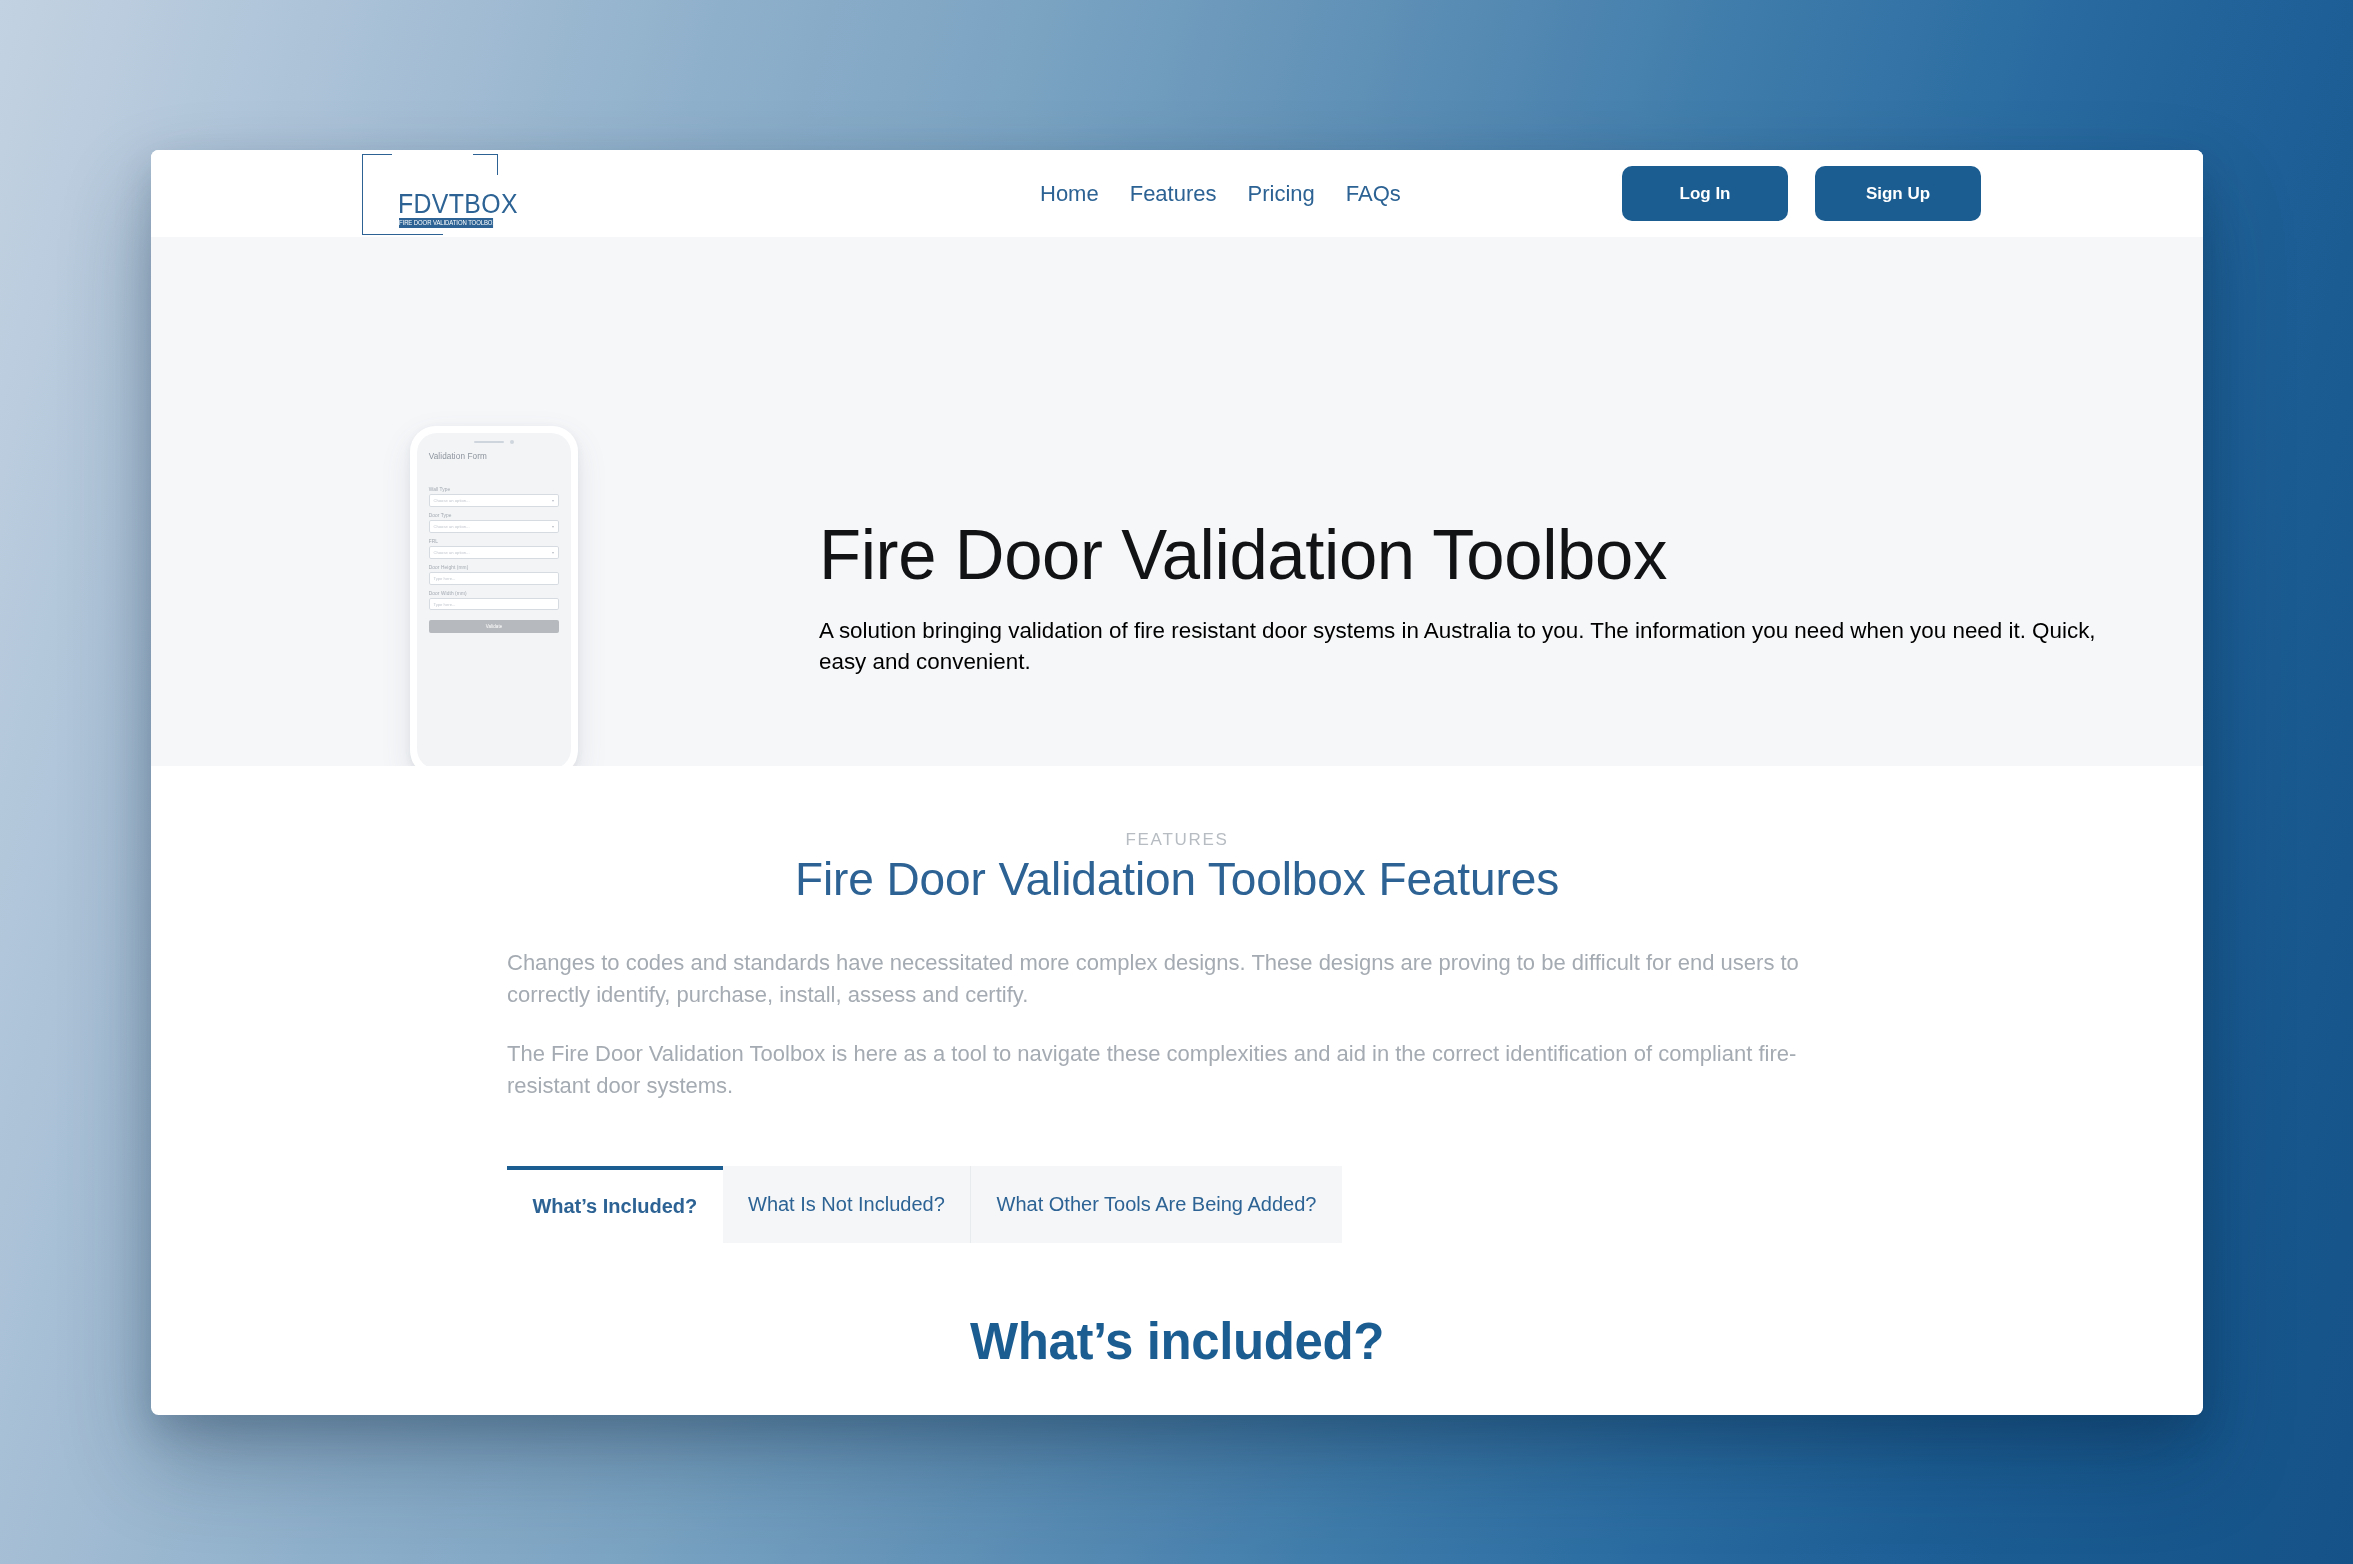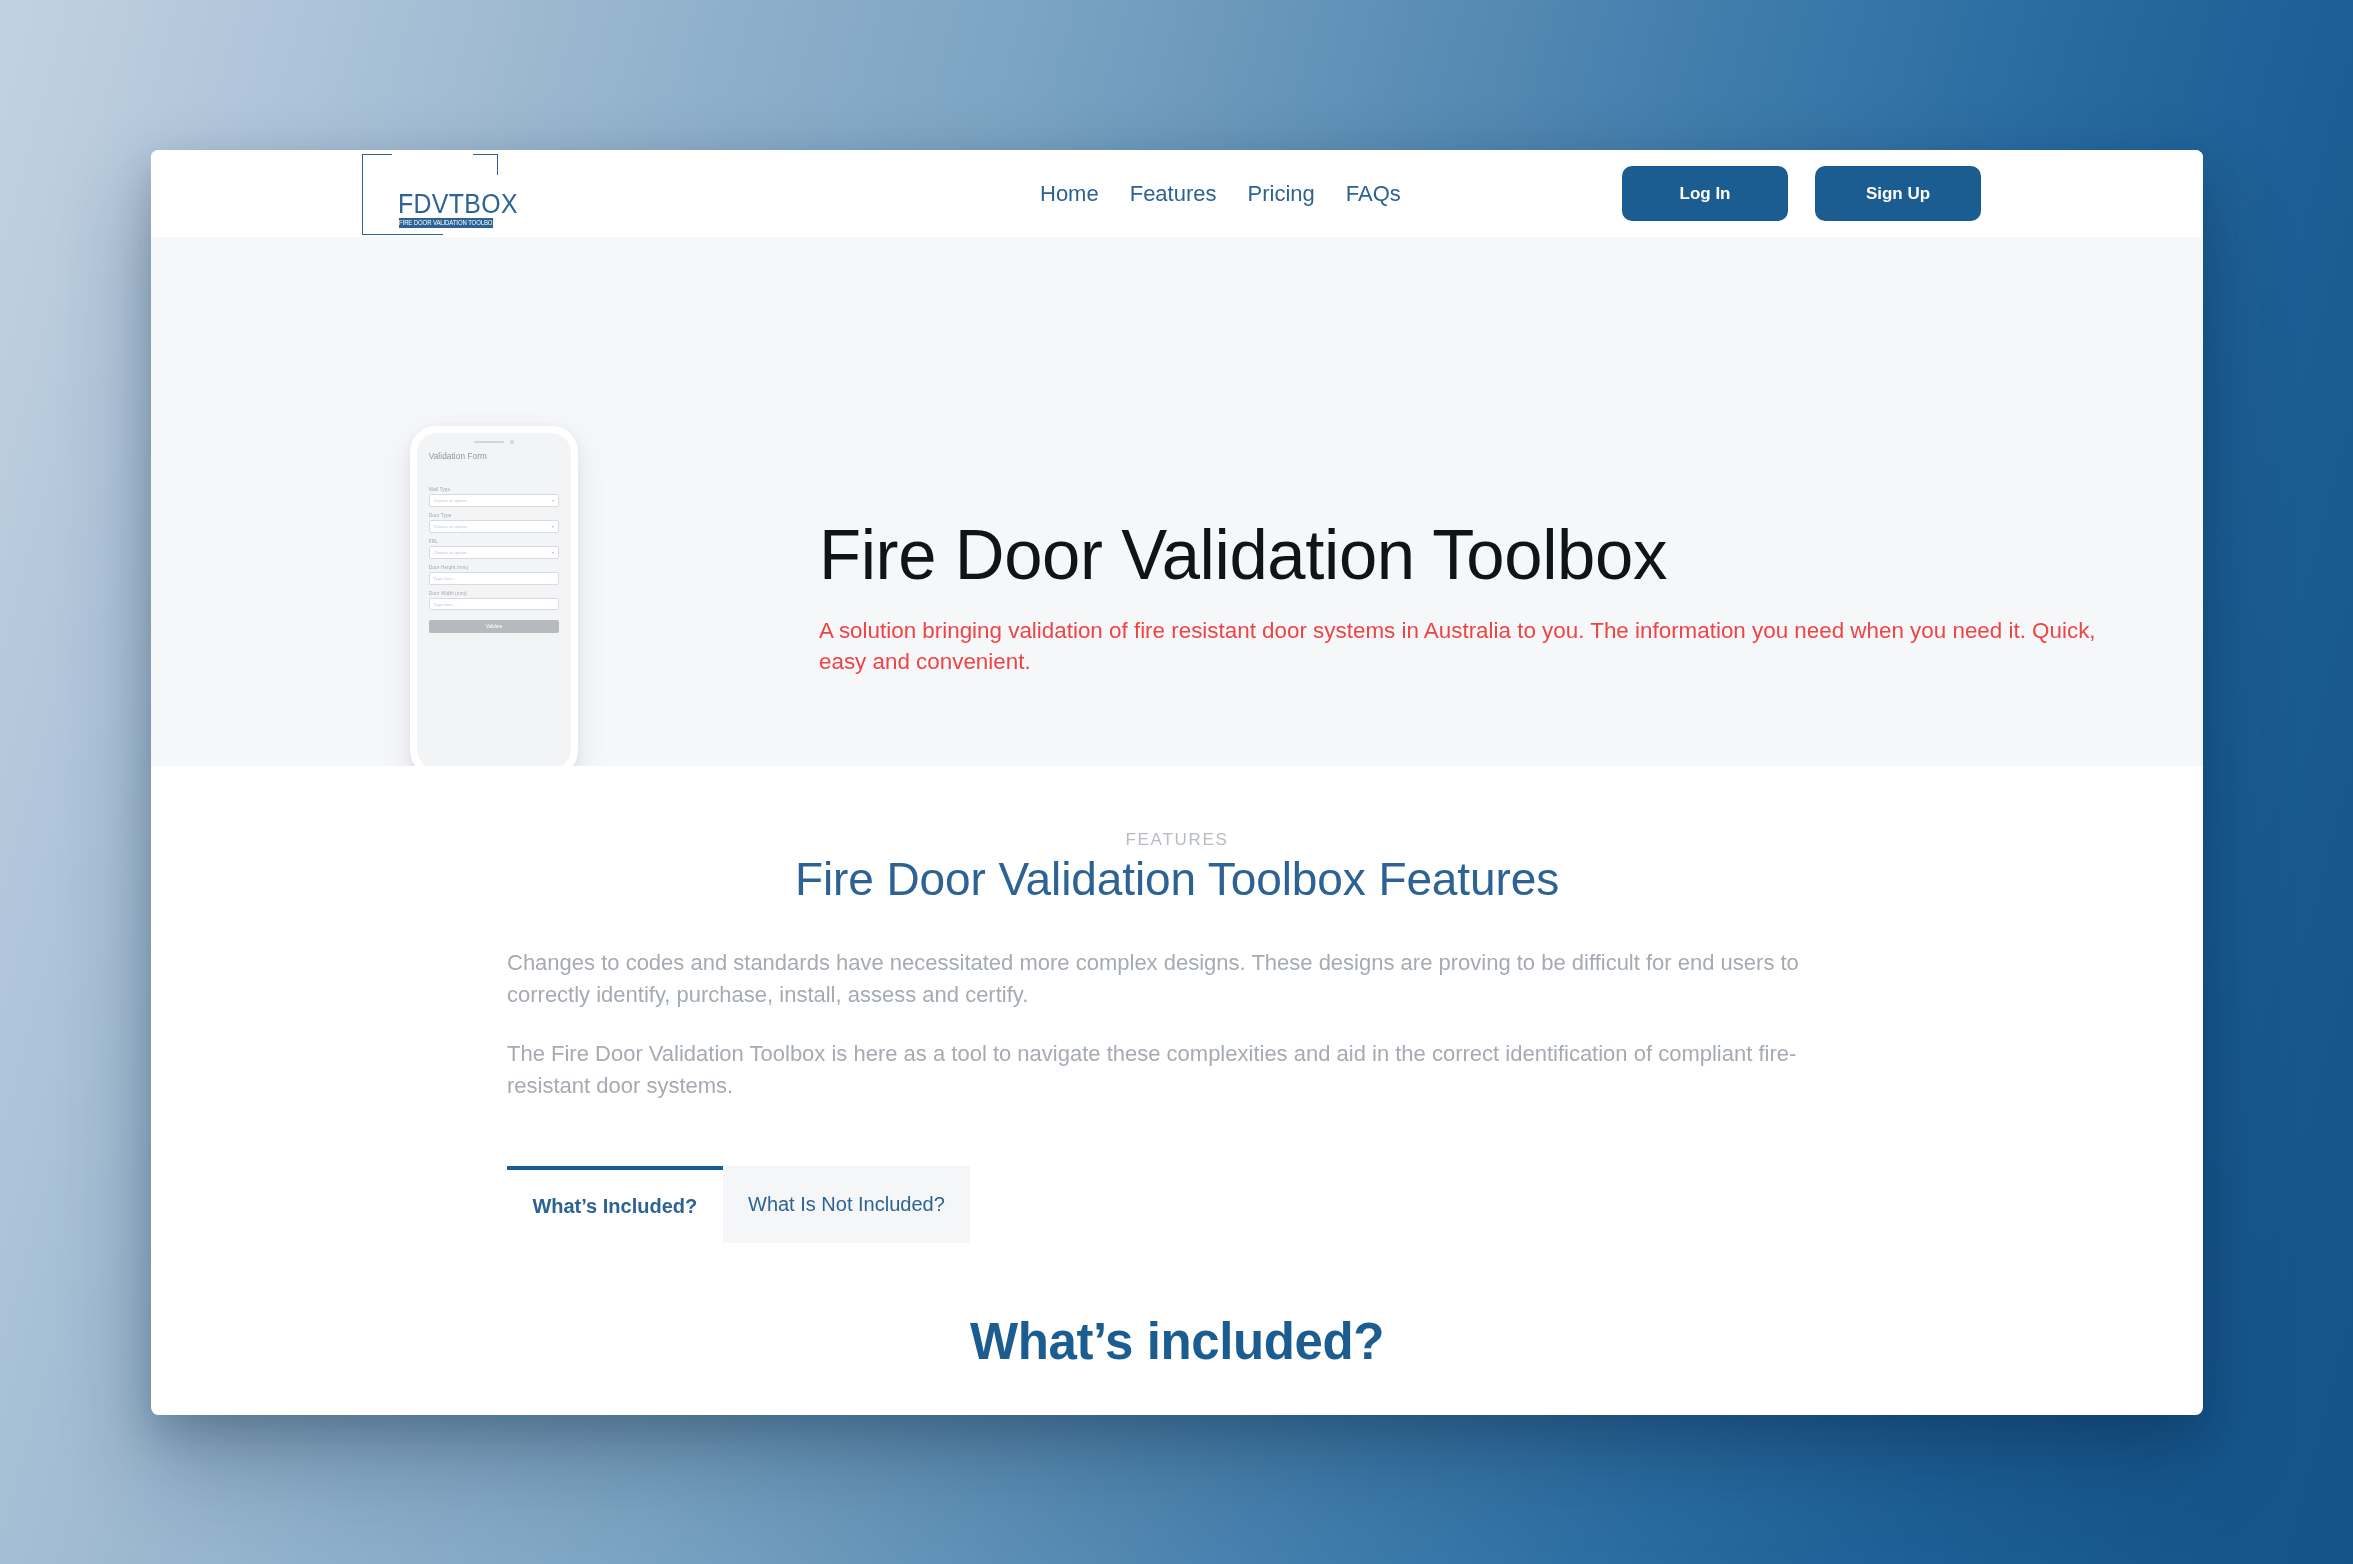--- a/index.html
+++ b/index.html
@@ -271,21 +271,21 @@
     color: #111315;
     letter-spacing: -0.4px;
     line-height: 1.06;
     transform: scaleX(0.97);
     transform-origin: left center;
   }
   #hero-subtitle {
     margin-top: 22.4px;
     font-size: 22.4px;
     line-height: 1.42;
-    color: #ef4444;
+    color: #000000;
     max-width: 1301px;
     font-weight: 400;
   }
 
   
   #features-section {
     background: #ffffff;
     padding: 64px 0 0 0;
     position: relative;
   }
@@ -432,19 +432,20 @@
     <h2 id="features-title">Fire Door Validation Toolbox Features</h2>
 
     <div id="features-body">
       <p class="features-para">Changes to codes and standards have necessitated more complex designs. These designs are proving to be difficult for end users to correctly identify, purchase, install, assess and certify.</p>
       <p class="features-para">The Fire Door Validation Toolbox is here as a tool to navigate these complexities and aid in the correct identification of compliant fire-resistant door systems.</p>
     </div>
 
     <div id="feature-tabs">
       <div class="feature-tab active">What’s Included?</div>
       <div class="feature-tab">What Is Not Included?</div>
+      <div class="feature-tab">What Other Tools Are Being Added?</div>
     </div>
 
     <h3 id="tab-panel-title">What’s included?</h3>
   </section>
 
 </div>
 
 
 </body></html>

